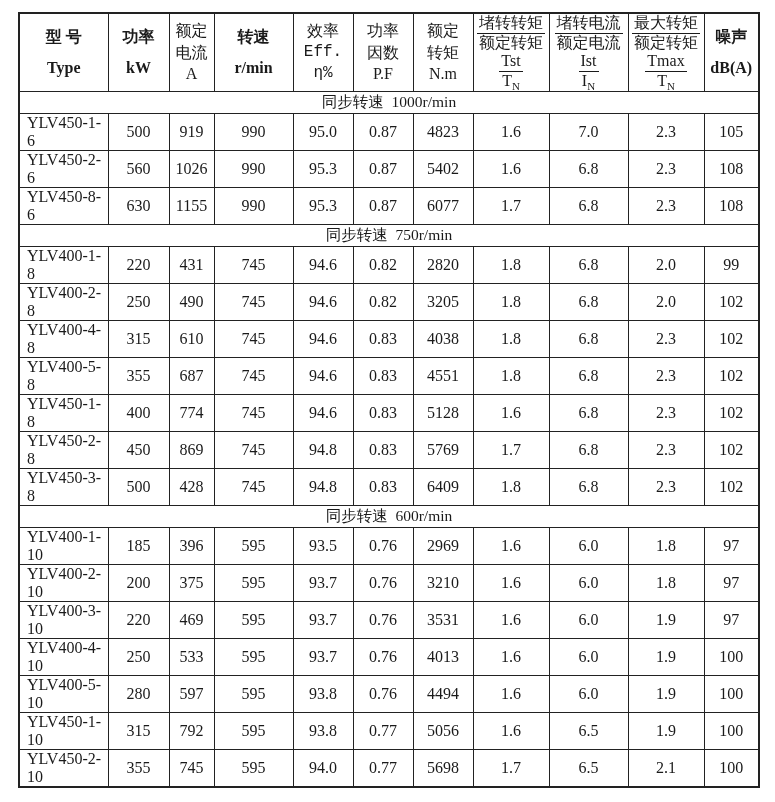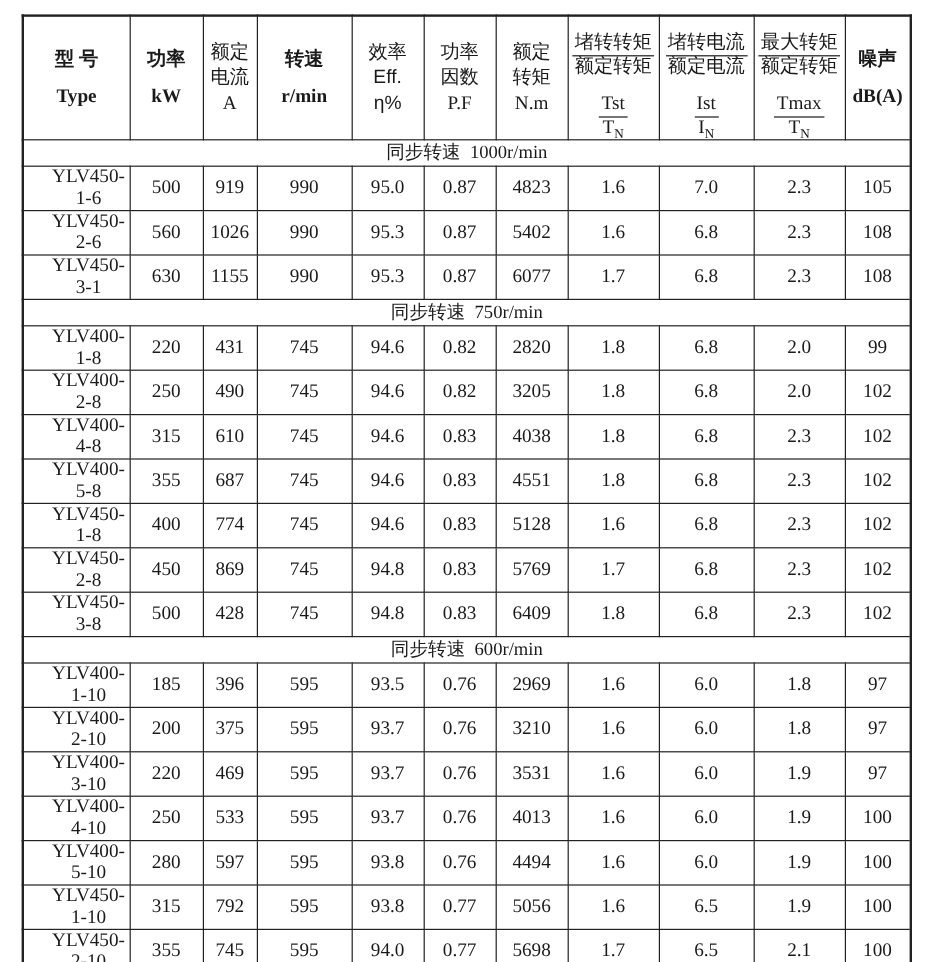--- a/index.html
+++ b/index.html
@@ -44,37 +44,37 @@
   .hwrap {
     display: flex;
     flex-direction: column;
     justify-content: center;
     align-items: center;
     height: 100%;
   }
   .hwrap.gap2 > div { margin: 6px 0; font-weight: bold; }   
   .hwrap.gap3 > div { margin: 1px 0; text-align: right; }   
   .hwrap.frac > div { margin: 0; line-height: 18px; }
-  .sans { font-family: Liberation Sans, sans-serif; }
-  .u { border-bottom: 1px solid var(--text); padding: 13px 2px 1px 2px; display: inline-block; font-family: Liberation Serif, serif; }
+  .sans { font-family: Liberation Mono, monospace; }
+  .u { border-bottom: 1px solid var(--text); padding: 0 2px 1px 2px; display: inline-block; font-family: Liberation Serif, serif; }
   sub { font-size: 11px; line-height: 0; }
   
   tr.section-row td {
     height: 22px;
     font-size: 15.5px;
     white-space: pre;
   }
   
   tr.data-row td {
     height: 24px;
     font-size: 16px;
   }
   tr.data-row td.type-cell {
-    text-align: center;
-    padding-left: 20px;
+    text-align: left;
+    padding-left: 7px;
   }
 </style>
 </head>
 <body>
 
 <table class="spec-table">
   <colgroup>
     <col style="width:89px">
       <col style="width:61px">
       <col style="width:45px">
@@ -191,21 +191,21 @@
         <td>990</td>
         <td>95.3</td>
         <td>0.87</td>
         <td>5402</td>
         <td>1.6</td>
         <td>6.8</td>
         <td>2.3</td>
         <td>108</td>
       </tr>
       <tr class="data-row">
-        <td class="type-cell">YLV450-3-1</td>
+        <td class="type-cell">YLV450-8-6</td>
         <td>630</td>
         <td>1155</td>
         <td>990</td>
         <td>95.3</td>
         <td>0.87</td>
         <td>6077</td>
         <td>1.7</td>
         <td>6.8</td>
         <td>2.3</td>
         <td>108</td>

